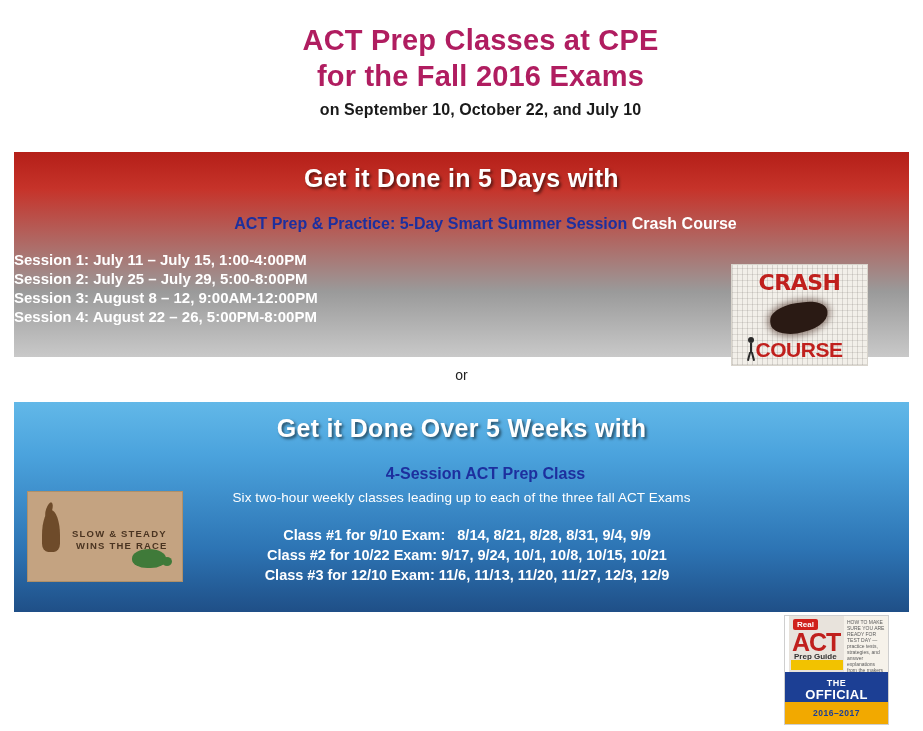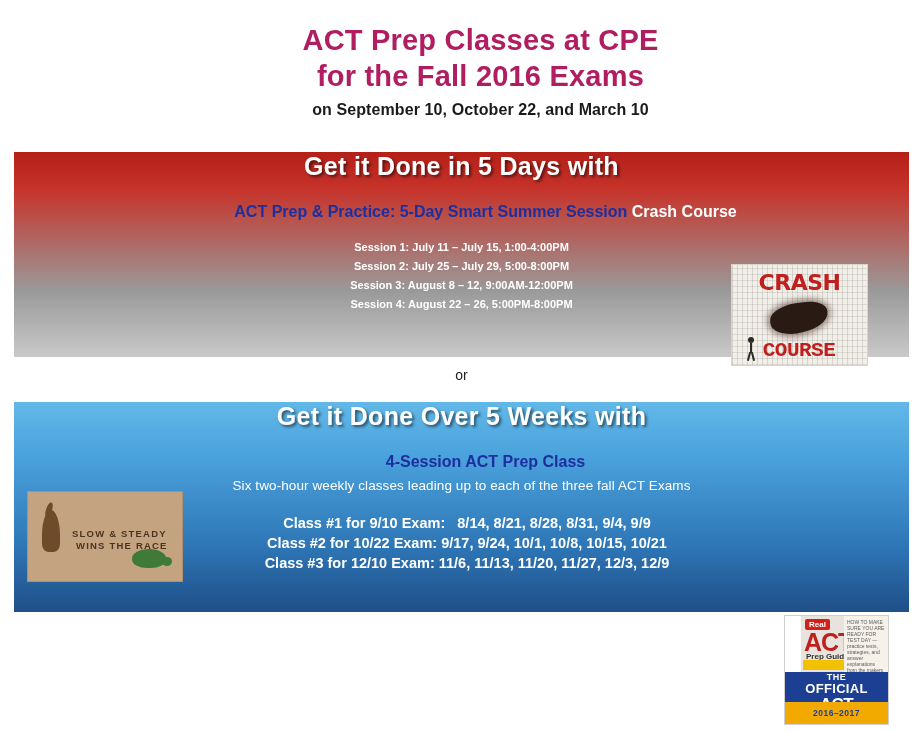--- a/index.html
+++ b/index.html
@@ -51,20 +51,21 @@
   .panel-blue {
     margin-top: 19px;
     height: 210px;
     background: linear-gradient(to bottom, #62b8e8 0%, #4ba3dd 25%, #2d74b4 70%, #1f4f87 100%);
   }
   .panel-heading {
     text-align: center;
     color: #ffffff;
     font-weight: bold;
     font-size: 25px;
+    padding-top: 12px;
     text-shadow: 2px 2px 3px rgba(0,0,0,0.55);
     letter-spacing: 0.3px;
   }
   .panel-course {
     text-align: center;
     margin-top: 22px;
     font-size: 16px;
     font-weight: bold;
   }
   .panel-course .course-name {
@@ -77,23 +78,22 @@
   .panel-sub {
     text-align: center;
     color: #ffffff;
     font-size: 13.5px;
     margin-top: 7px;
     letter-spacing: 0.1px;
   }
 
   .sessions {
     margin-top: 17px;
-    text-align: center;
-    color: #ffffff;
-    font-size: 11px;
+    color: #ffffff;
+    font-size: 15px;
     font-weight: bold;
     line-height: 19px;
   }
   .sessions .row {
     white-space: pre;
   }
 
   .classes {
     margin-top: 20px;
     text-align: center;
@@ -141,21 +141,21 @@
   .crash-img .crash-bottom {
     position: absolute;
     bottom: 3px;
     left: 0;
     right: 1px;
     text-align: center;
     color: #c0201d;
     font-weight: bold;
     font-size: 21px;
     letter-spacing: -0.5px;
-    font-family: Liberation Mono, monospace;
+    font-family: Liberation Sans, sans-serif;
   }
   .crash-img .crash-hole {
     position: absolute;
     left: 38px;
     top: 38px;
     width: 58px;
     height: 30px;
     background: #2a1a14;
     border-radius: 50% 40% 60% 45%;
     transform: rotate(-8deg);
@@ -264,21 +264,21 @@
     bottom: 6px;
     width: 103px;
     height: 108px;
     background: #ffffff;
     border: 1px solid #cfcfcf;
     overflow: hidden;
     font-family: "Liberation Sans", sans-serif;
   }
   .book .book-top {
     position: absolute;
-    top: 0; left: 16px;
+    top: 0; left: 4px;
     width: 58px; height: 56px;
     background: #e8e3dc;
     border-right: 1px solid #d6d0c8;
   }
   .book .real-badge {
     position: absolute;
     top: 3px; left: 4px;
     background: #d0211c;
     color: #ffffff;
     font-size: 8px;
@@ -323,21 +323,21 @@
     position: absolute;
     bottom: 0; left: 0; right: 0;
     height: 52px;
     background: #1c3f94;
     color: #ffffff;
     text-align: center;
   }
   .book .the-word {
     font-size: 9px;
     font-weight: bold;
-    margin-top: 0;
+    margin-top: 6px;
     letter-spacing: 0.5px;
   }
   .book .official-word {
     font-size: 13px;
     font-weight: bold;
     letter-spacing: 0.3px;
     line-height: 14px;
   }
   .book .act-word {
     font-size: 17px;
@@ -361,21 +361,21 @@
     padding: 6px 0;
     letter-spacing: 0.5px;
   }
 </style>
 </head>
 <body>
 
 <div class="header">
   <div class="line1">ACT Prep Classes at CPE</div>
   <div class="line2">for the Fall 2016 Exams</div>
-  <div class="subtitle">on September 10, October 22, and March 10</div>
+  <div class="subtitle">on September 10, October 22, and July 10</div>
 </div>
 
 <div class="panel panel-red">
   <div class="panel-heading">Get it Done in 5 Days with</div>
   <div class="panel-course">
     <span class="course-name">ACT Prep &amp; Practice: 5-Day Smart Summer Session</span><span class="course-suffix"> Crash Course</span>
   </div>
   <div class="sessions">
     <div class="row">Session 1: July 11 – July 15, 1:00-4:00PM</div>
     <div class="row">Session 2: July 25 – July 29, 5:00-8:00PM</div>

